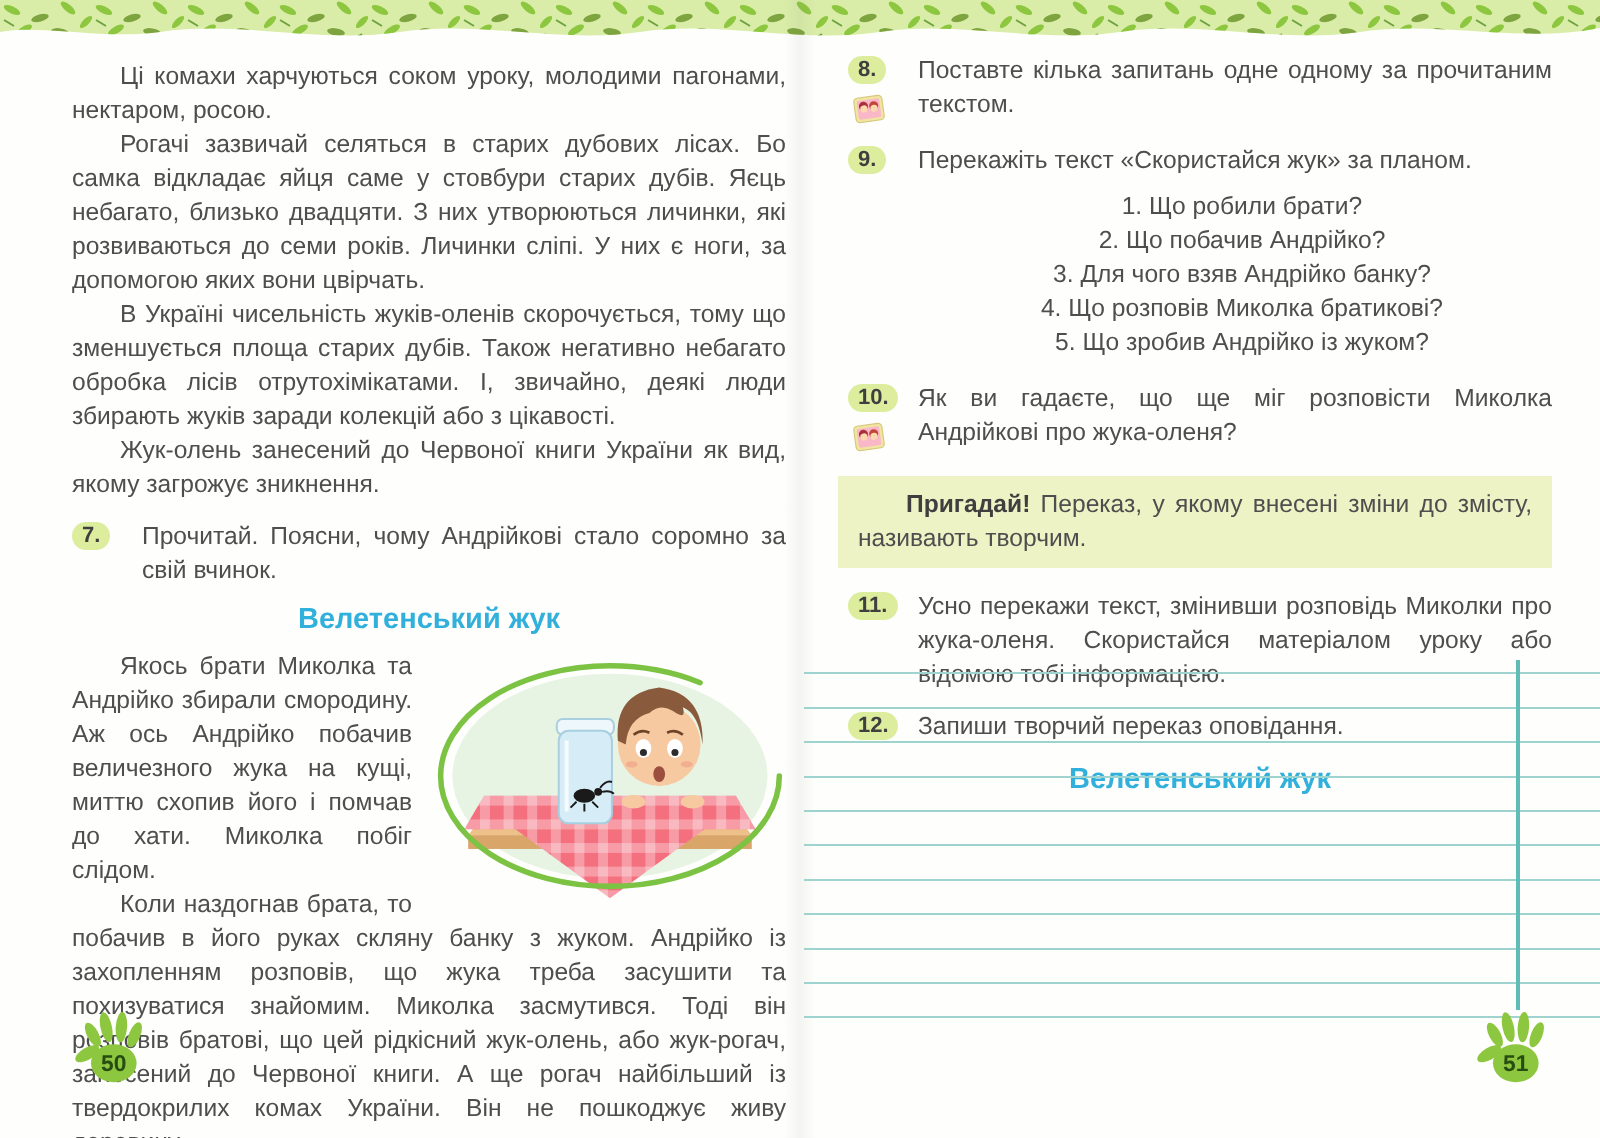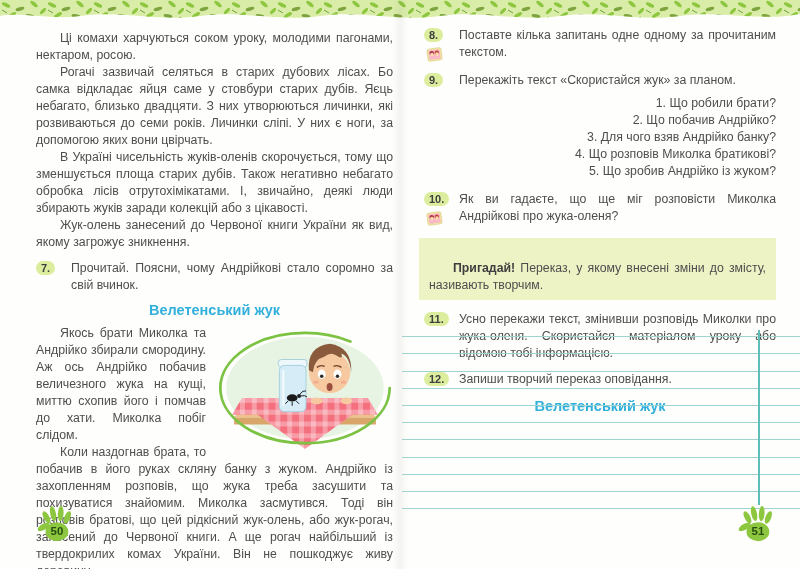--- a/index.html
+++ b/index.html
@@ -24,23 +24,23 @@
   }
   .task-row{display:flex;gap:8px;margin-top:9px;}
   .task-row .text{flex:1;}
   .badge-col{width:27px;flex:none;display:flex;flex-direction:column;align-items:flex-start;gap:4px;}
   .story-title{text-align:center;color:#31b0dc;font-weight:700;font-size:14.5px;margin:8px 0 6px;}
   .illu{float:right;width:178px;height:128px;margin:2px 0 4px 9px;}
   .hand{position:absolute;width:42px;height:38px;}
   .hand-left{left:34px;top:506px;}
   .hand-right{left:735px;top:506px;}
   .pairicon{width:17px;height:17px;margin-left:2px;}
-  .plan{margin:6px 0 2px 7px;text-align:right;}
+  .plan{margin:6px 0 2px 7px;text-align:center;}
   .plan div{line-height:17px;}
-  .reminder{background:#eef3c5;margin:11px 0 11px -5px;padding:22px 10px 6px 10px;}
+  .reminder{background:#eef3c5;margin:11px 0 11px -5px;padding:6px 10px 6px 10px;}
   .reminder p{text-indent:24px;}
   .reminder .lead{font-weight:700;color:#3f3f3f;}
   .writing-title{text-align:center;color:#31b0dc;font-weight:700;font-size:14.5px;margin:10px 0 0;}
   .writing-area{
     position:absolute;left:402px;top:320px;width:398px;height:189px;
     background-image:repeating-linear-gradient(180deg,
       rgba(0,0,0,0) 0px, rgba(0,0,0,0) 16.2px,
       #9ed3cf 16.2px, #9ed3cf 17.2px);
   }
   .margin-line{position:absolute;left:356px;top:10px;width:1.5px;height:175px;background:#5fbcb6;}

